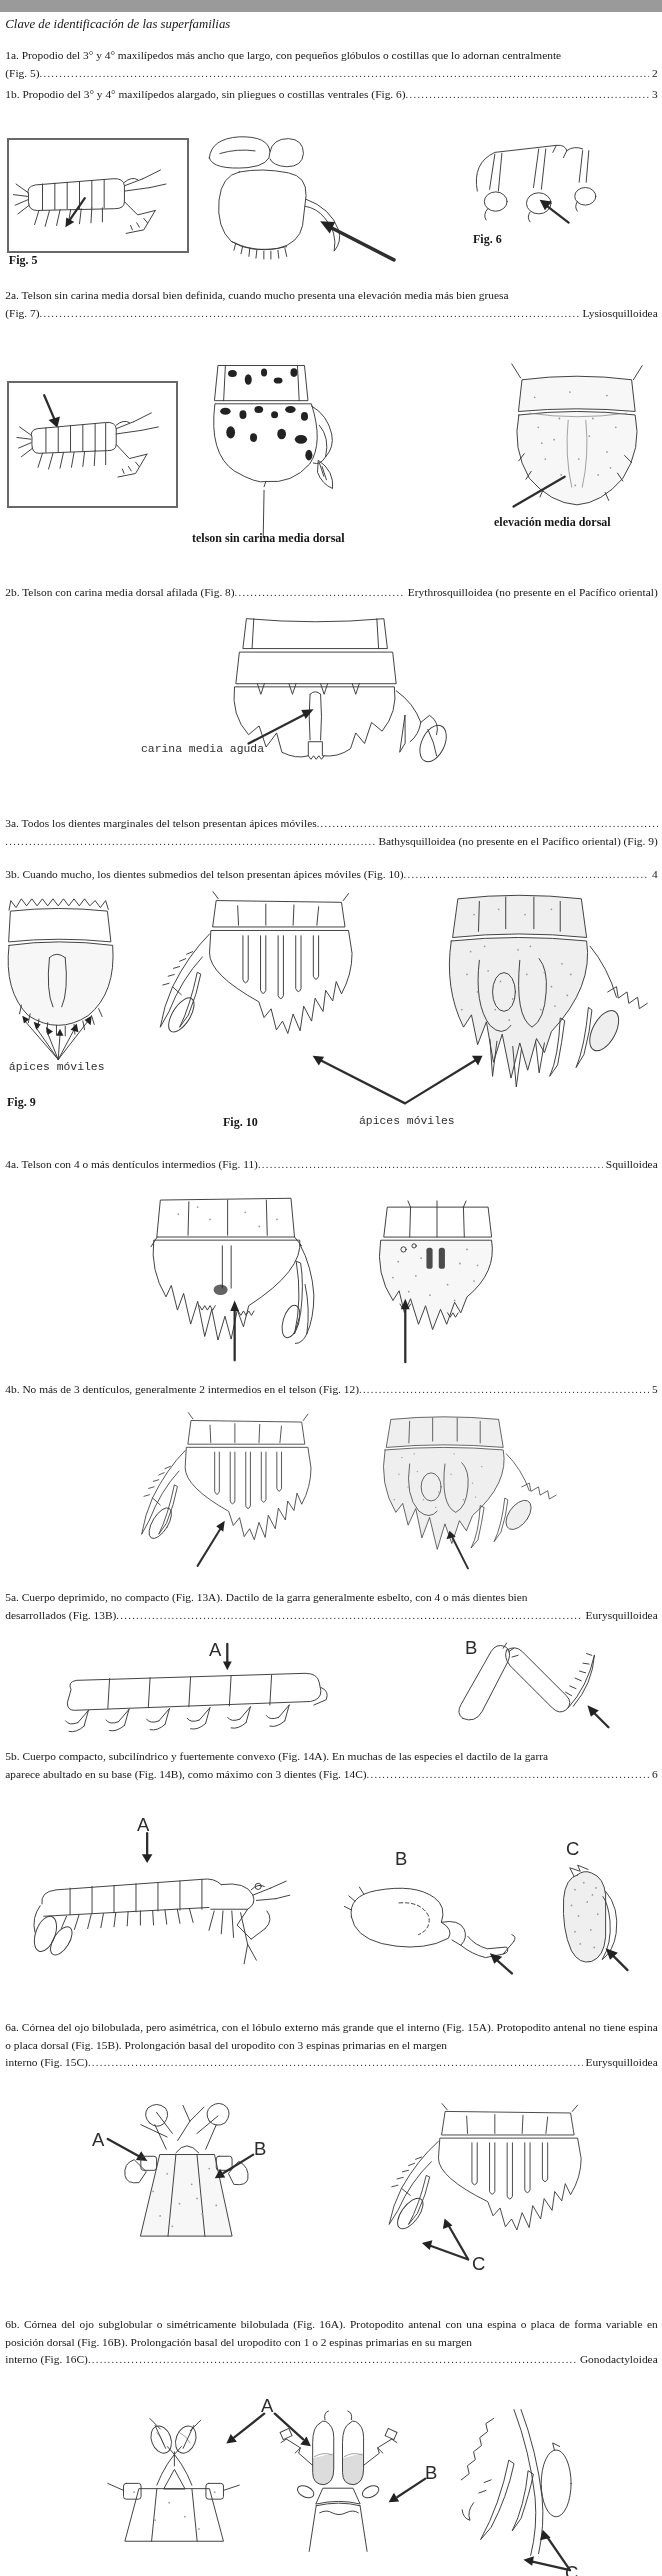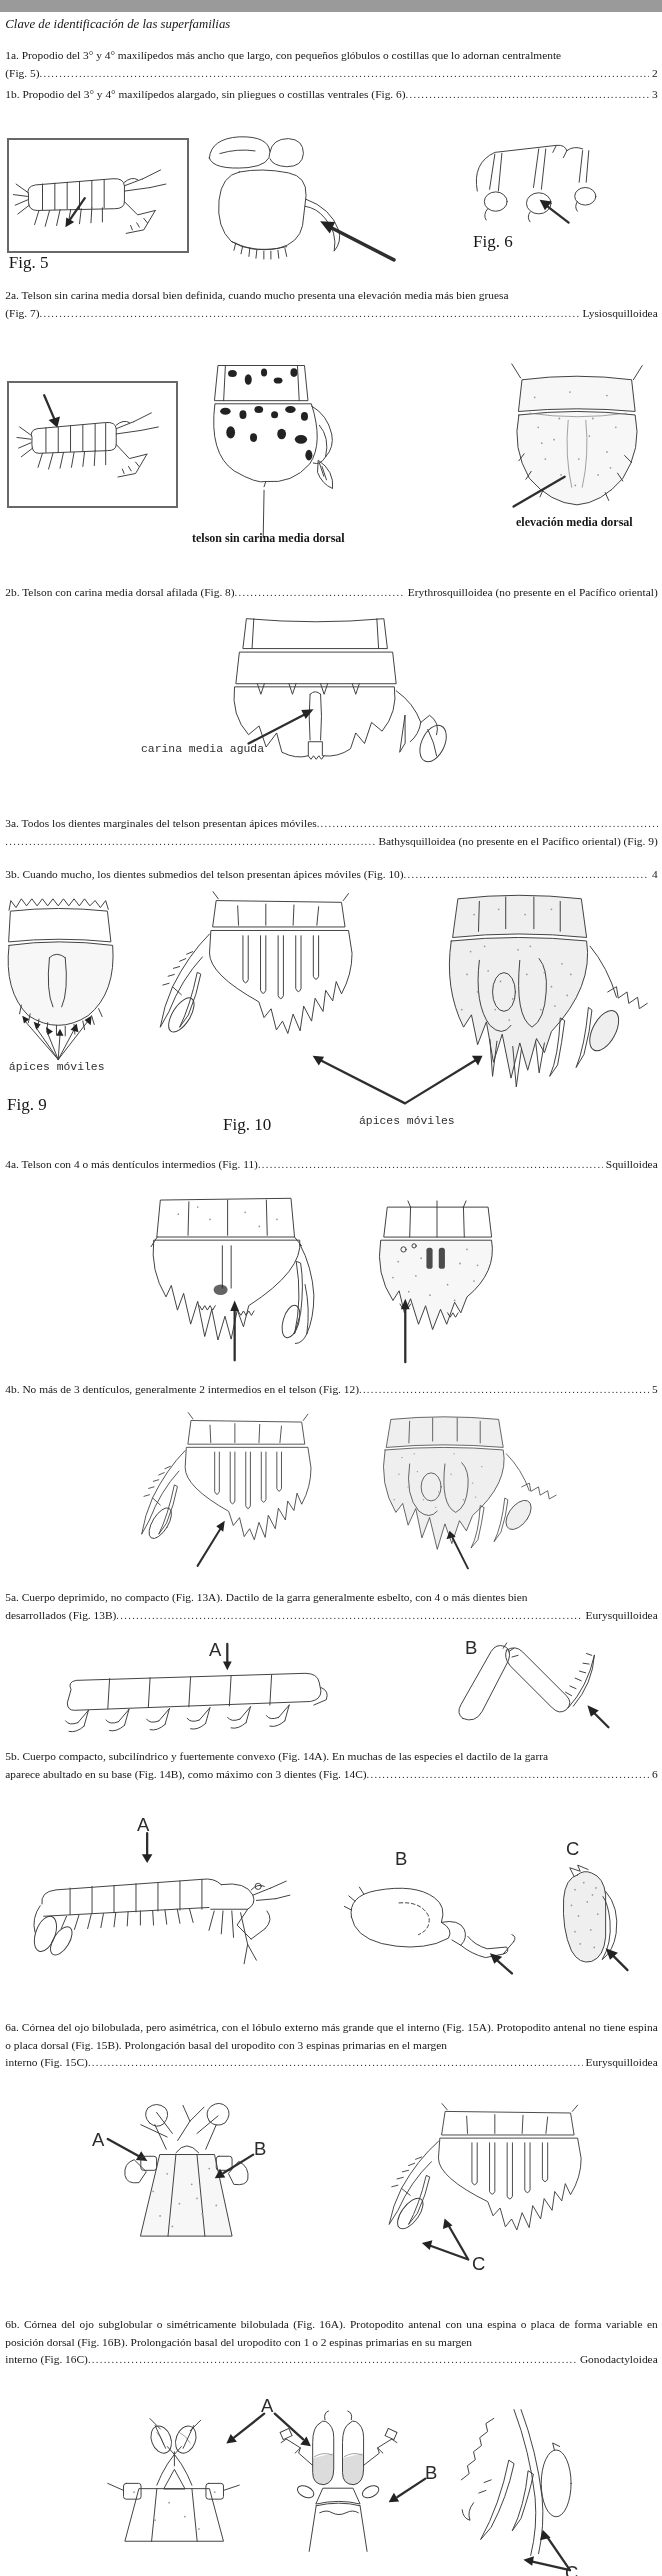--- a/index.html
+++ b/index.html
@@ -7,21 +7,21 @@
         overflow:hidden;font-family:"Liberation Serif",serif;color:#161616;}
   .title{position:absolute;left:5.3px;top:5.3px;font-style:italic;font-size:12.8px;}
   .couplet{position:absolute;left:5.3px;right:5.3px;display:flex;flex-wrap:wrap;
            align-items:flex-end;font-size:11.4px;line-height:17.6px;}
   .ctext{text-align:justify;}
   .break{flex-basis:100%;height:0;}
   .dots{flex:1 1 8.8px;overflow:hidden;white-space:nowrap;min-width:8.8px;}
   .dots::after{content:"................................................................................................................................................................................................................................................................";
                letter-spacing:1.3px;font-size:10.6px;color:#222;}
   .result{white-space:nowrap;padding-left:2.6px;}
-  .figlabel{position:absolute;font-weight:normal;font-size:17px;}
+  .figlabel{position:absolute;font-weight:bold;font-size:12px;}
   .ann-bold{position:absolute;font-weight:bold;font-size:12px;}
   .ann-sans{position:absolute;font-family:Liberation Mono, monospace;font-size:11.4px;color:#2e2e2e;}
   .figletter{position:absolute;font-family:"Liberation Sans",sans-serif;font-size:18.5px;color:#2b2b2b;}
   .figbox{position:absolute;border:2.2px solid #686868;background:#fff;}
   svg.abs{position:absolute;overflow:visible;}
   .ln{fill:none;stroke:#3c3c3c;stroke-width:1.1;stroke-linecap:round;stroke-linejoin:round;}
   .lt{fill:none;stroke:#8a8a8a;stroke-width:0.9;stroke-linecap:round;}
   .thick{fill:none;stroke:#2e2e2e;stroke-width:2.6;stroke-linecap:round;}
   .xthick{fill:none;stroke:#2e2e2e;stroke-width:4;stroke-linecap:round;}
   .fillDark{fill:#222;stroke:none;}
@@ -156,21 +156,21 @@
         <circle cx="44" cy="92" r="1"></circle>
         <circle cx="122" cy="120" r="1"></circle>
       <circle cx="82" cy="140" r="1"></circle>
         <circle cx="102" cy="64" r="1"></circle>
         <circle cx="36" cy="40" r="1"></circle>
       <circle cx="76" cy="34" r="1"></circle>
         <circle cx="118" cy="38" r="1"></circle>
     </g>
     <path class="thick" d="M12,164 L70,130"></path>
   </svg>
-  <div class="ann-bold" style="left:516px;top:503px">elevación media dorsal</div>
+  <div class="ann-bold" style="left:494px;top:503px">elevación media dorsal</div>
 
   <div class="couplet" style="top:572px">
     <span class="ctext">2b. Telson con carina media dorsal afilada (Fig. 8)</span>
     <span class="dots"></span>
     <span class="result">Erythrosquilloidea (no presente en el Pacífico oriental)</span>
   </div>
 
   <svg class="abs" style="left:180px;top:603px" viewBox="0 0 330 168" width="290" height="148">
     <path class="ln" d="M76,4 Q155,11 232,4 L236,38 L72,38 Z M84,4 L82,38 M224,4 L226,38"></path>
     <path class="ln" d="M68,42 L242,42 L246,78 L64,78 Z"></path>

